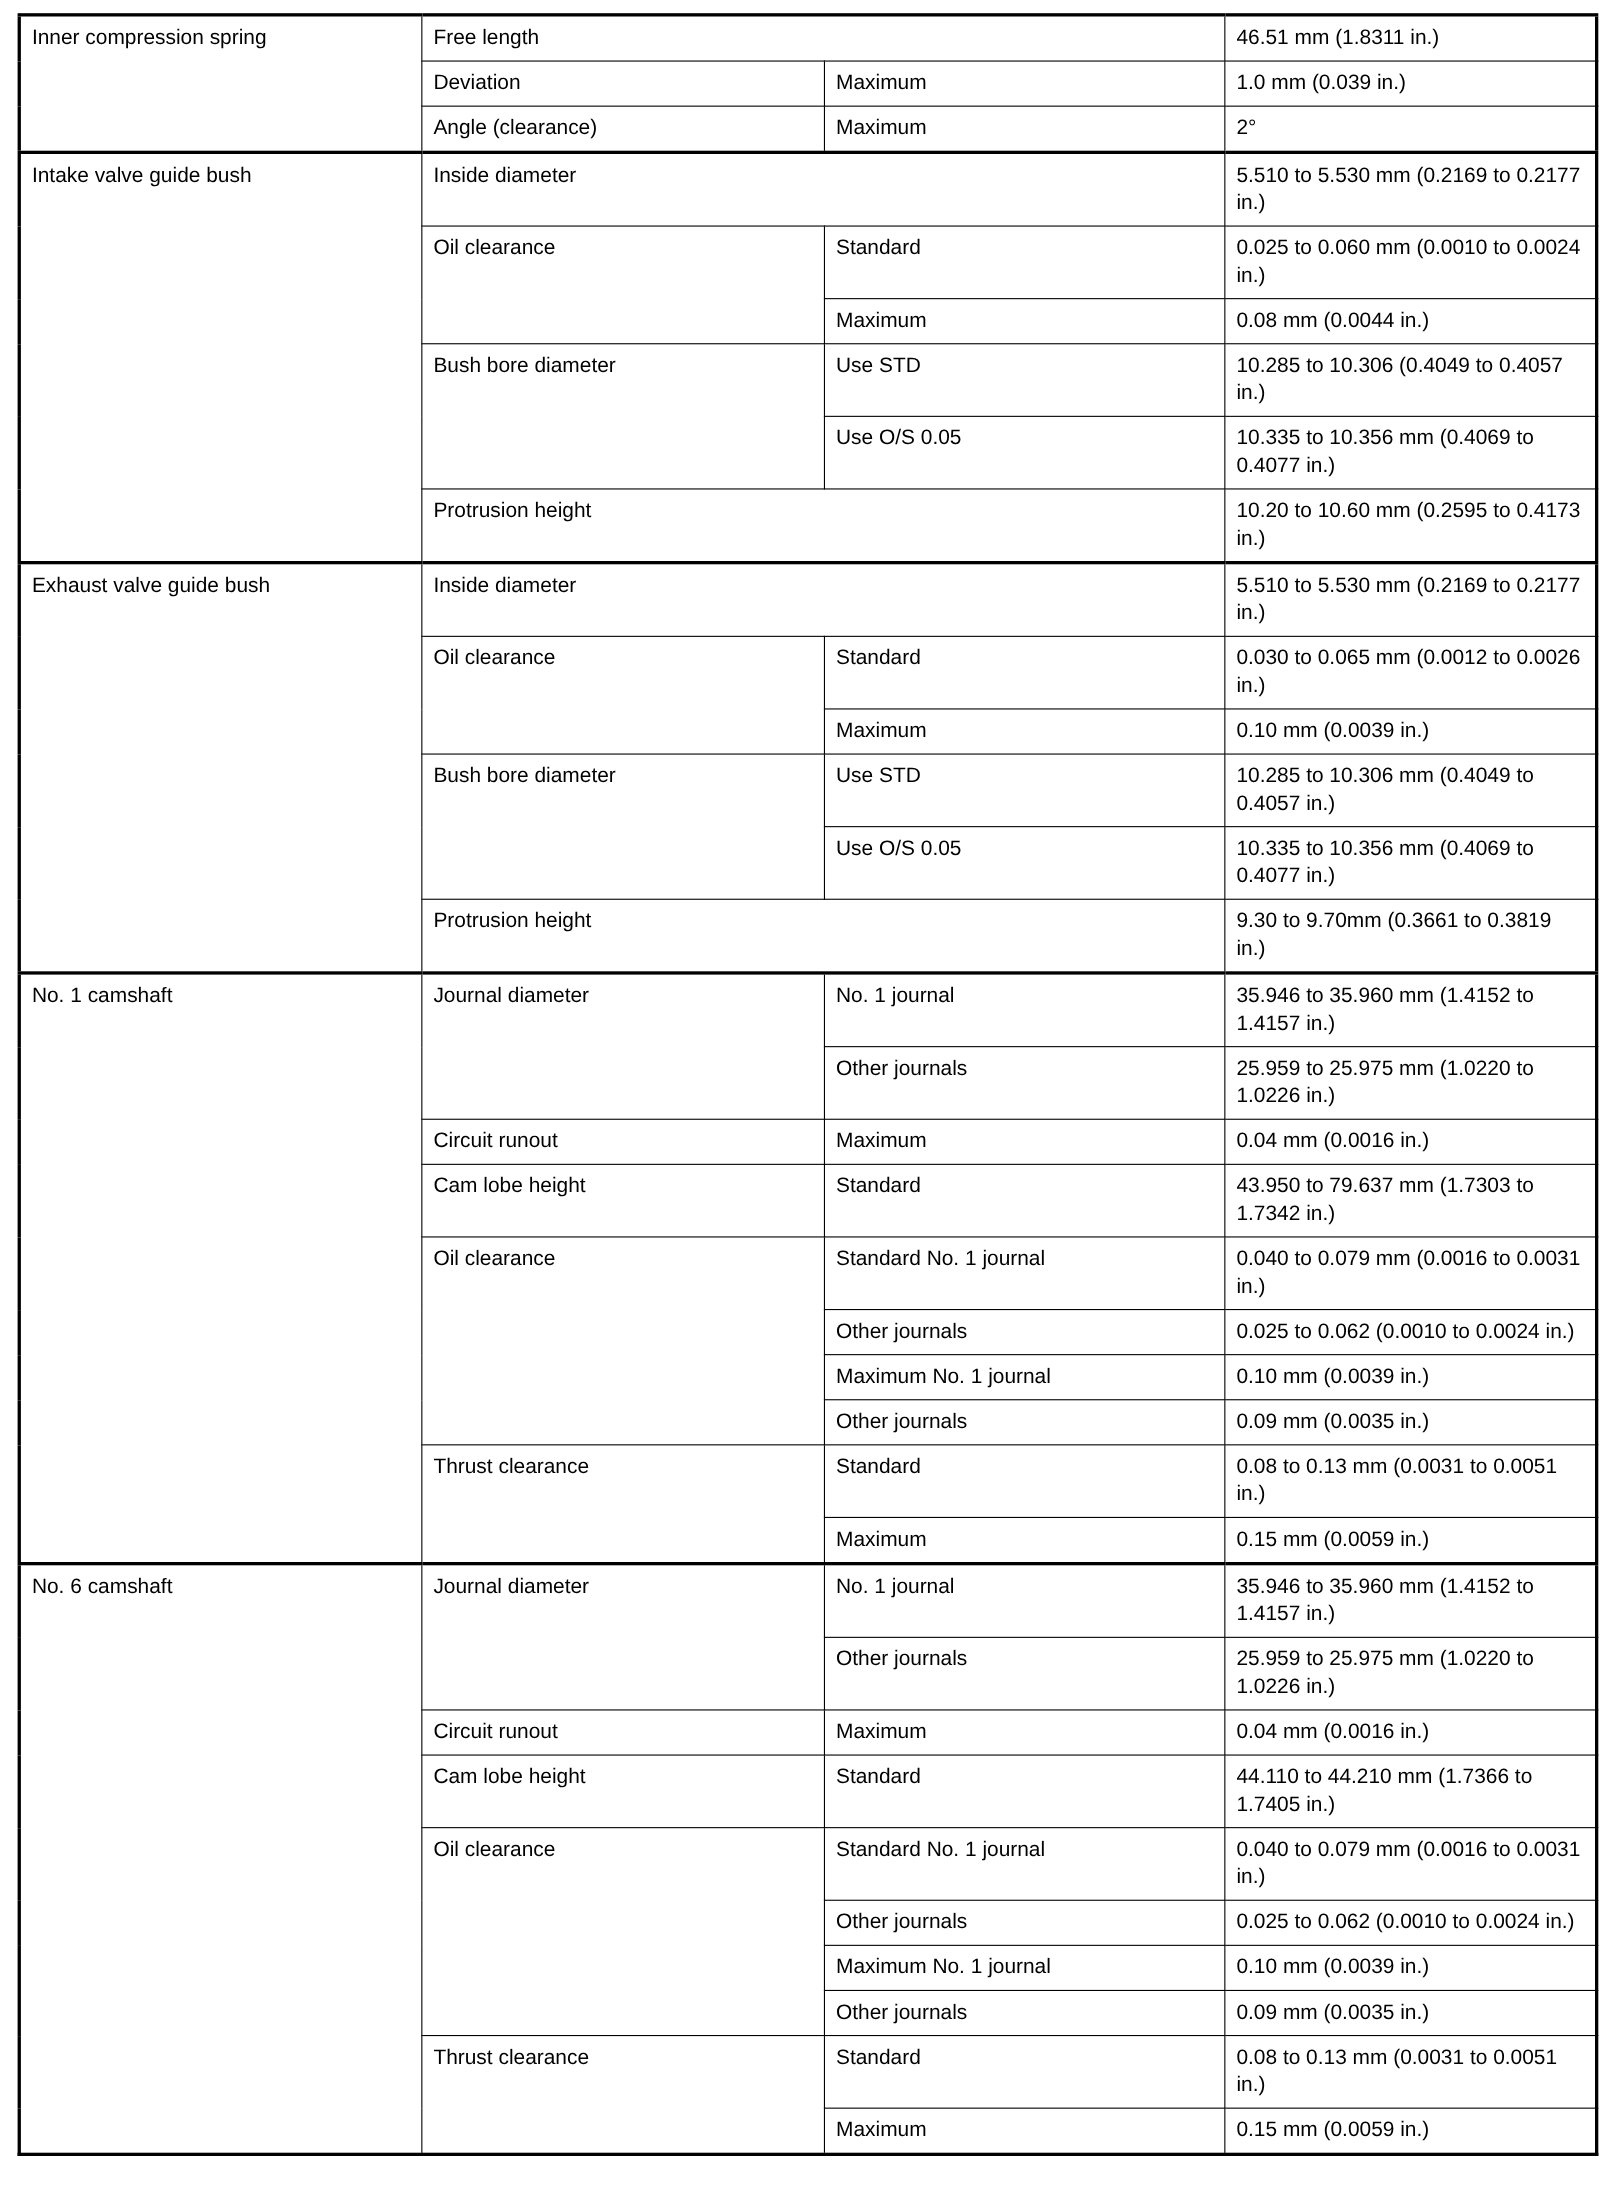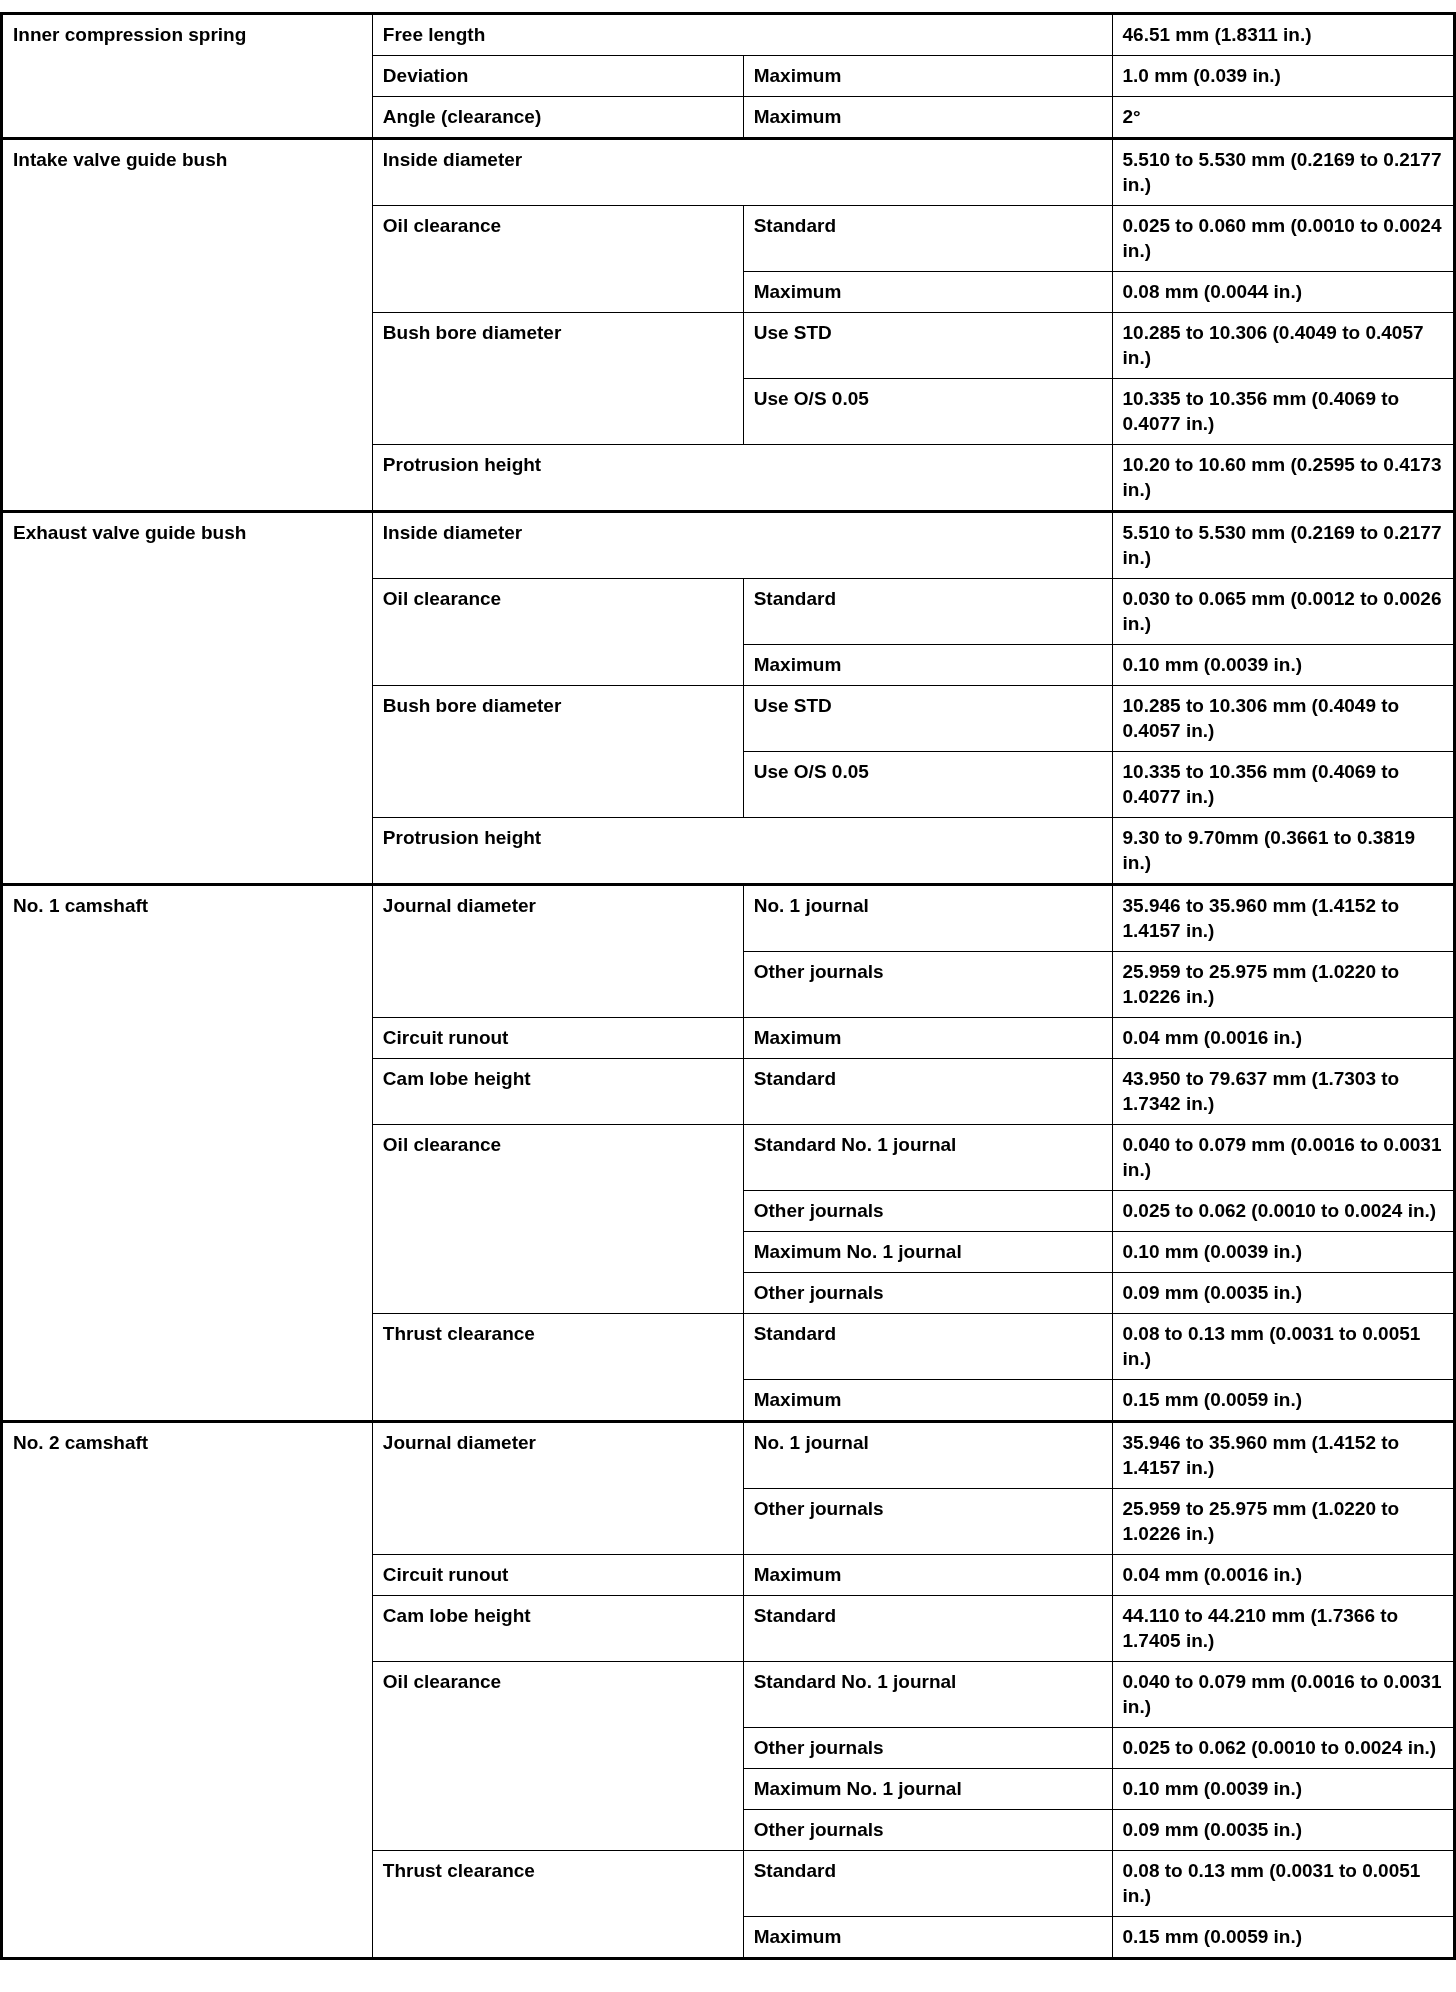--- a/index.html
+++ b/index.html
@@ -4,25 +4,24 @@
 <style>
   * { box-sizing: border-box; }
   html, body {
     margin: 0;
     padding: 0;
     background: #ffffff;
   }
   .page {
     width: 1456px;
     min-height: 1992px;
-    padding: 12px 0;
+    padding: 12px 16px;
     background: #ffffff;
     color: #000000;
     font-family: "Liberation Sans", sans-serif;
-    font-weight: bold;
   }
   table.spec-table {
     width: 100%;
     border-collapse: collapse;
     border: 3px solid #000000;
     table-layout: fixed;
   }
   table.spec-table td {
     border: 1px solid #000000;
     padding: 7px 10px 8px 10px;
@@ -161,21 +160,21 @@
         <tr>
           <td rowspan="2">Thrust clearance</td>
           <td>Standard</td>
           <td>0.08 to 0.13 mm (0.0031 to 0.0051 in.)</td>
         </tr>
         <tr>
           <td>Maximum</td>
           <td>0.15 mm (0.0059 in.)</td>
         </tr>
         <tr class="section-start">
-          <td rowspan="10">No. 2 camshaft</td>
+          <td rowspan="10">No. 6 camshaft</td>
           <td rowspan="2">Journal diameter</td>
           <td>No. 1 journal</td>
           <td>35.946 to 35.960 mm (1.4152 to 1.4157 in.)</td>
         </tr>
         <tr>
           <td>Other journals</td>
           <td>25.959 to 25.975 mm (1.0220 to 1.0226 in.)</td>
         </tr>
         <tr>
           <td>Circuit runout</td>

